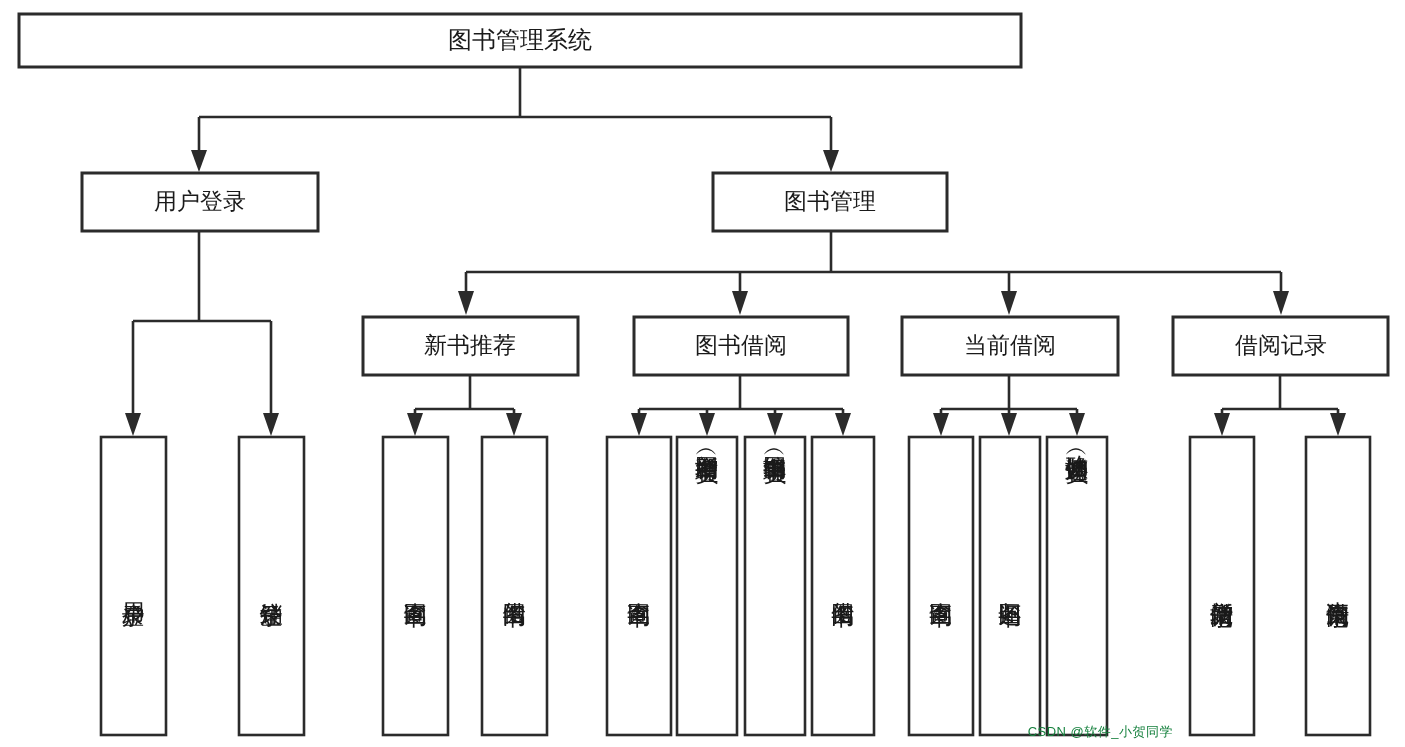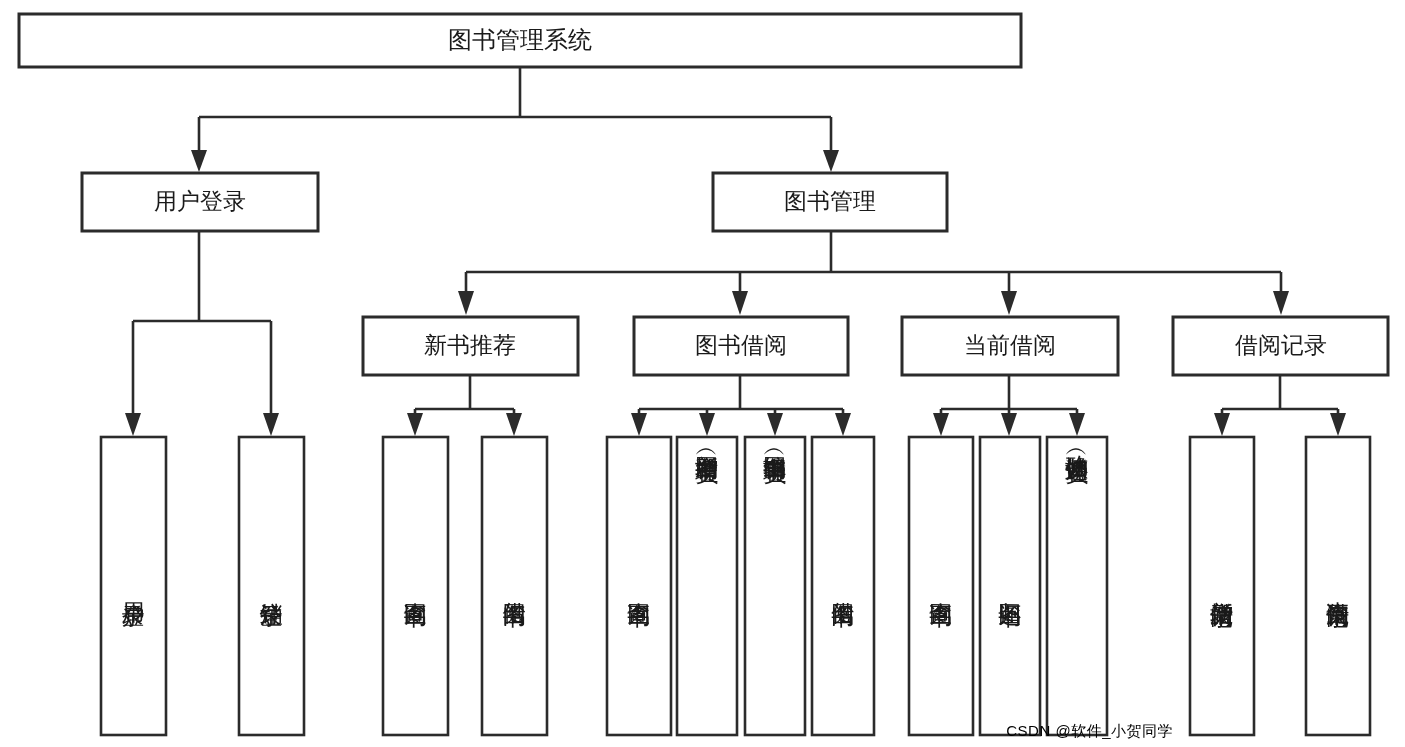--- a/index.html
+++ b/index.html
@@ -72,22 +72,22 @@
     color: #1a1a1a;
     letter-spacing: 1px;
     white-space: nowrap;
     text-align: center;
   }
   .watermark {
     position: absolute;
     right: 14px;
     bottom: 6px;
     font-family: "Liberation Sans", "DejaVu Sans", sans-serif;
-    font-size: 15px;
-    color: #000000;
+    font-size: 13px;
+    color: #15803d;
     letter-spacing: 0.5px;
     white-space: nowrap;
   }
 </style>
 </head>
 <body>
 
 <div id="diagram-root">
 
   <svg class="flow" viewBox="0 0 1405 747" xmlns="http://www.w3.org/2000/svg">

